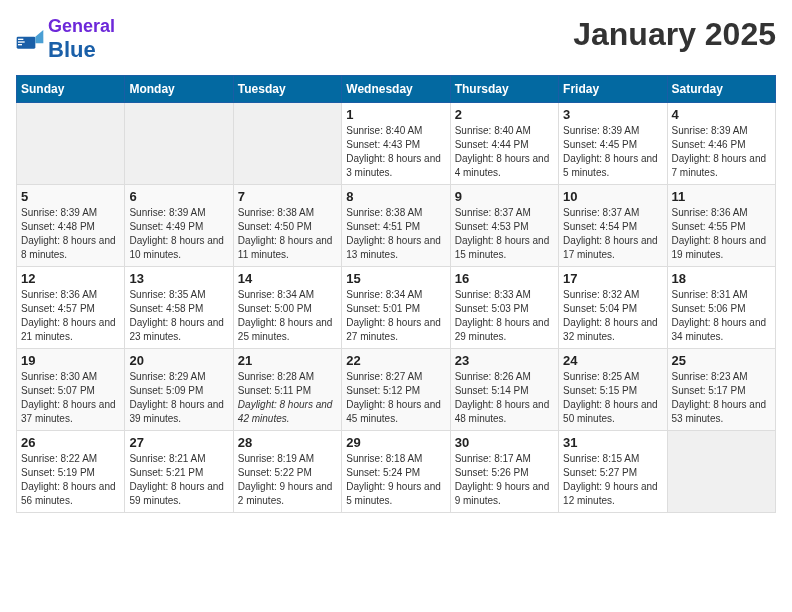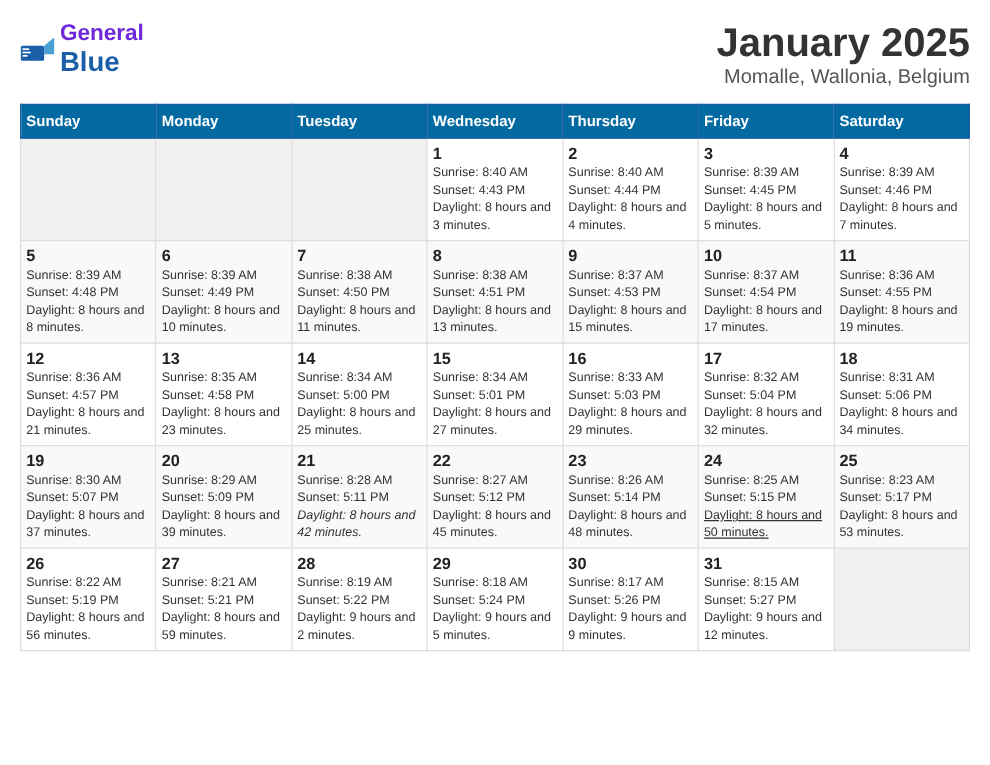--- a/index.html
+++ b/index.html
@@ -90,21 +90,20 @@
       <rect x="2" y="17" width="10" height="2" fill="white"></rect>
       <rect x="2" y="21" width="6" height="2" fill="white"></rect>
     </svg>
     <div>
       <span style="font-size:18px;font-weight:bold;color:#6d28d9;">General</span><br>
       <span style="font-size:22px;font-weight:bold;color:#1a5fa8;">Blue</span>
     </div>
   </div>
   <div class="title-section">
     <div class="main-title">January 2025</div>
-    <div class="subtitle">Momalle, Wallonia, Belgium</div>
   </div>
 </div>
 
 <table class="calendar">
   <thead>
     <tr>
     <th>Sunday</th>
         <th>Monday</th>
         <th>Tuesday</th>
         <th>Wednesday</th>
@@ -306,21 +305,21 @@
             <span style="display: block;">Sunrise: 8:26 AM</span>
             <span style="display: block;">Sunset: 5:14 PM</span>
             <span style="display: block;">Daylight: 8 hours and 48 minutes.</span>
           </div>
         </td>
         <td>
           <span class="day-number">24</span>
           <div class="day-info">
             <span style="display: block;">Sunrise: 8:25 AM</span>
             <span style="display: block;">Sunset: 5:15 PM</span>
-            <span style="display: block; text-decoration: underline;">Daylight: 8 hours and 50 minutes.</span>
+            <span style="display: block;">Daylight: 8 hours and 50 minutes.</span>
           </div>
         </td>
         <td>
           <span class="day-number">25</span>
           <div class="day-info">
             <span style="display: block;">Sunrise: 8:23 AM</span>
             <span style="display: block;">Sunset: 5:17 PM</span>
             <span style="display: block;">Daylight: 8 hours and 53 minutes.</span>
           </div>
         </td>

